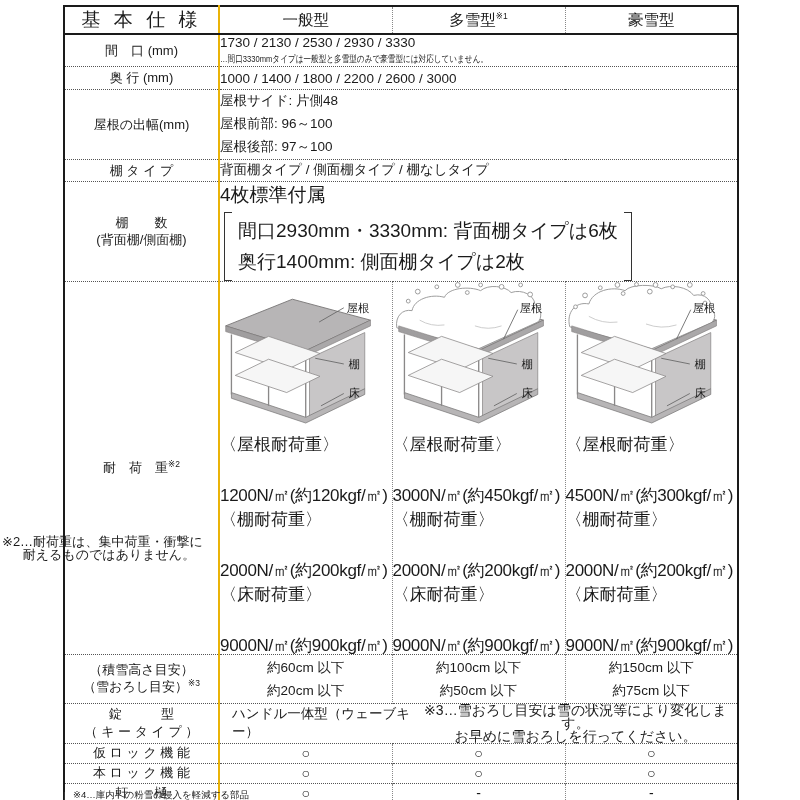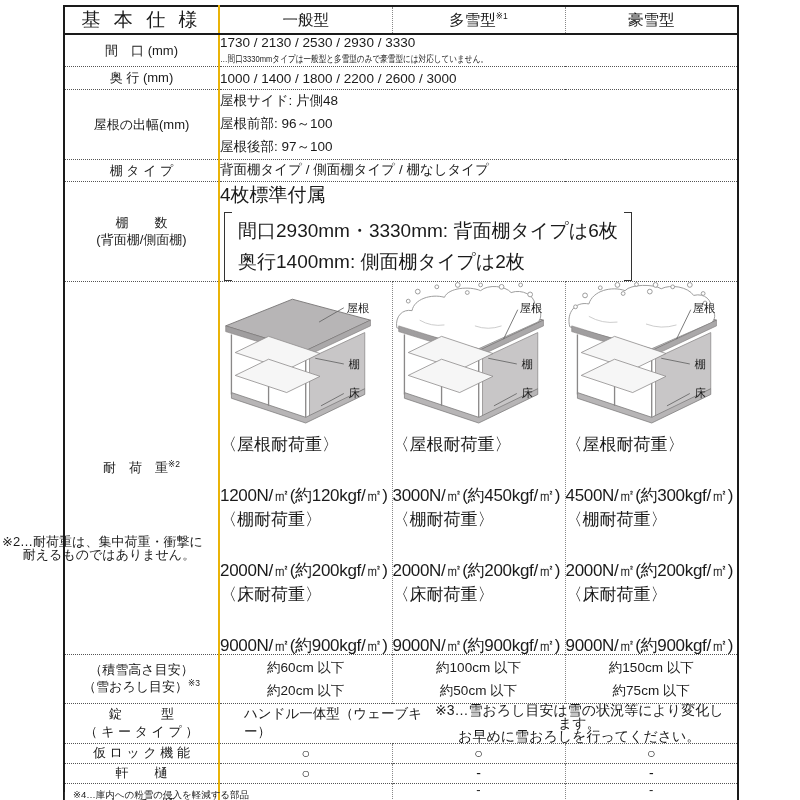--- a/index.html
+++ b/index.html
@@ -29,21 +29,21 @@
   .loadtxt{font-size:17px;line-height:16px;margin-top:8px;}
   .loadtxt .lv{letter-spacing:-0.3px;margin-top:35px;}
   svg.shed text{font-size:12px;fill:#222;font-family:"Liberation Sans","DejaVu Sans",sans-serif;}
 
   .snowline{font-size:13.5px;line-height:23px;text-align:center;}
   .ctr{text-align:center;}
   .circle{font-size:14px;}
   .dashv{font-size:13px;line-height:12px;}
   .subtxt{font-size:12px;line-height:15px;margin-top:13px;}
 
-  .lockwrap{display:flex;justify-content:space-between;align-items:center;padding:0 8px 0 24px;}
+  .lockwrap{display:flex;justify-content:space-between;align-items:center;padding:0 8px 0 12px;}
   .lockval{font-size:13.5px;}
   .locknote{font-size:14px;line-height:13px;text-align:center;}
 
   .note2{position:absolute;left:2px;top:536px;width:214px;font-size:13px;line-height:12.5px;text-align:left;}
   .note2 .l2{text-align:center;}
   .footnote{position:absolute;left:64px;top:789px;font-size:9.5px;display:flex;align-items:flex-end;}
   .footnote .corner{display:inline-block;width:6px;height:9px;border-left:1.2px solid #333;border-bottom:1.2px solid #333;margin-right:2px;}
   .footnote .tail{display:inline-block;width:12px;border-bottom:1.2px solid #333;height:4px;margin-left:2px;}
 </style>
 </head>
@@ -288,20 +288,26 @@
     </td>
   </tr>
 
   <tr style="height:20px">
     <td class="c1 lbl">仮 ロ ッ ク 機 能</td>
     <td class="ctr circle">○</td>
     <td class="ctr circle sep">○</td>
     <td class="ctr circle sep">○</td>
   </tr>
 
+  <tr style="height:20px">
+    <td class="c1 lbl">本 ロ ッ ク 機 能</td>
+    <td class="ctr circle">○</td>
+    <td class="ctr circle sep">○</td>
+    <td class="ctr circle sep">○</td>
+  </tr>
 
 
   <tr style="height:20px">
     <td class="c1 lbl">軒　　樋</td>
     <td class="ctr circle">○</td>
     <td class="ctr circle sep">-</td>
     <td class="ctr circle sep">-</td>
   </tr>
 
   <tr style="height:33px">

